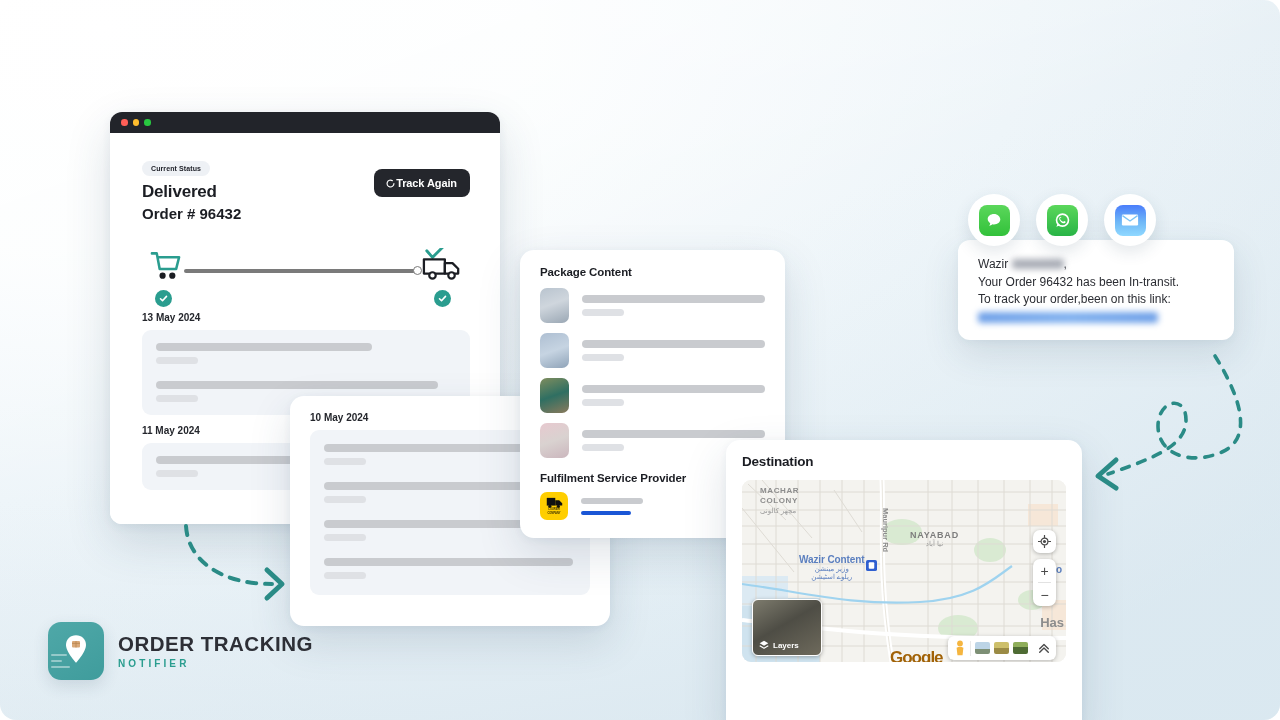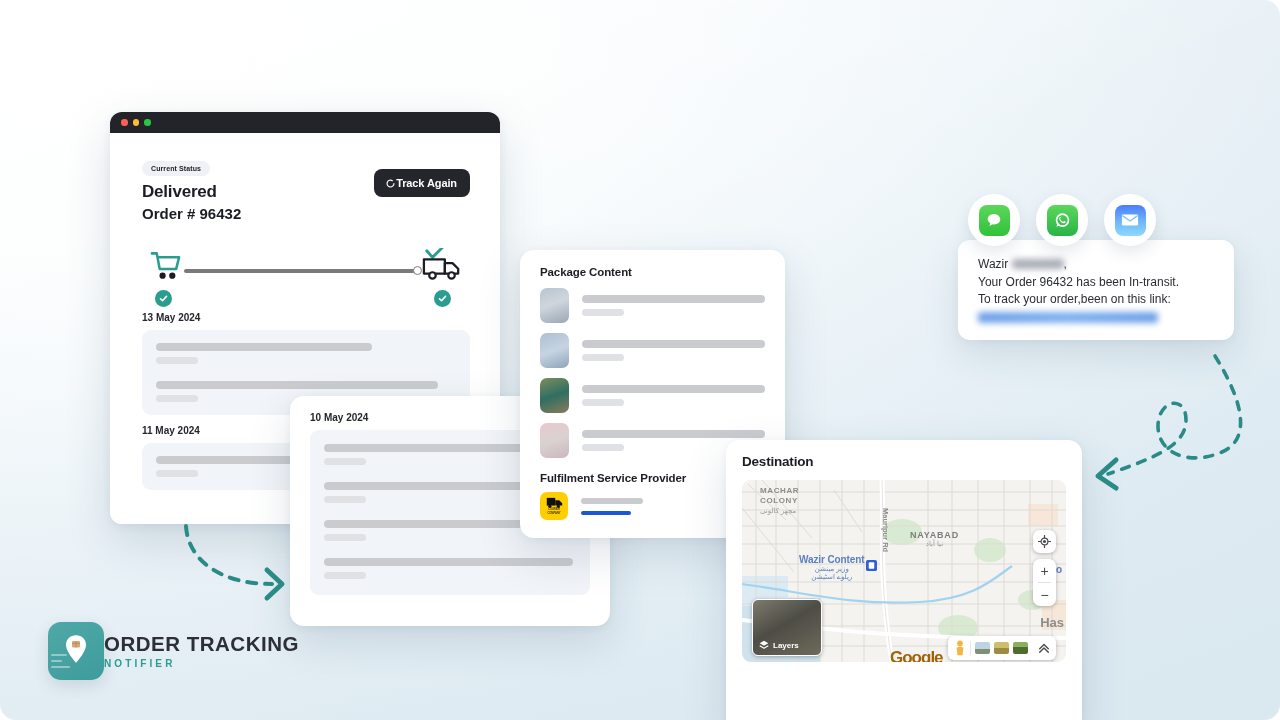--- a/index.html
+++ b/index.html
@@ -187,21 +187,21 @@
     width: 52px; height: 52px; border-radius: 50%; background: #fff;
     box-shadow: 0 6px 16px rgba(40,70,95,.13);
     display: flex; align-items: center; justify-content: center;
   }
   .app-inner { width: 31px; height: 31px; border-radius: 8px; display:flex; align-items:center; justify-content:center; }
   .ic-sms { background: linear-gradient(#5bd75b,#32c13a); }
   .ic-wa { background: linear-gradient(#5bd75b,#28b446); }
   .ic-mail { background: linear-gradient(#4a7dfb 0%, #6fb8f7 55%, #8fd8ff 100%); }
 
   
-  #logo { position: absolute; left: 48px; top: 622px; display: flex; align-items: center; gap: 0; z-index: 6; }
+  #logo { position: absolute; left: 48px; top: 622px; display: flex; align-items: center; gap: 14px; z-index: 6; }
   .logo-mark {
     width: 56px; height: 58px; border-radius: 13px; position: relative; overflow: hidden;
     background: linear-gradient(150deg,#4fa8a8 0%,#3f9c9c 100%);
     box-shadow: 0 6px 16px rgba(40,70,95,.14);
   }
   .logo-pin {
     position: absolute; left: 50%; top: 46%; transform: translate(-50%,-50%);
     width: 22px; height: 29px;
   }
   .logo-dash { position: absolute; left: 3px; height: 2px; background: rgba(255,255,255,.42); border-radius:2px;}

